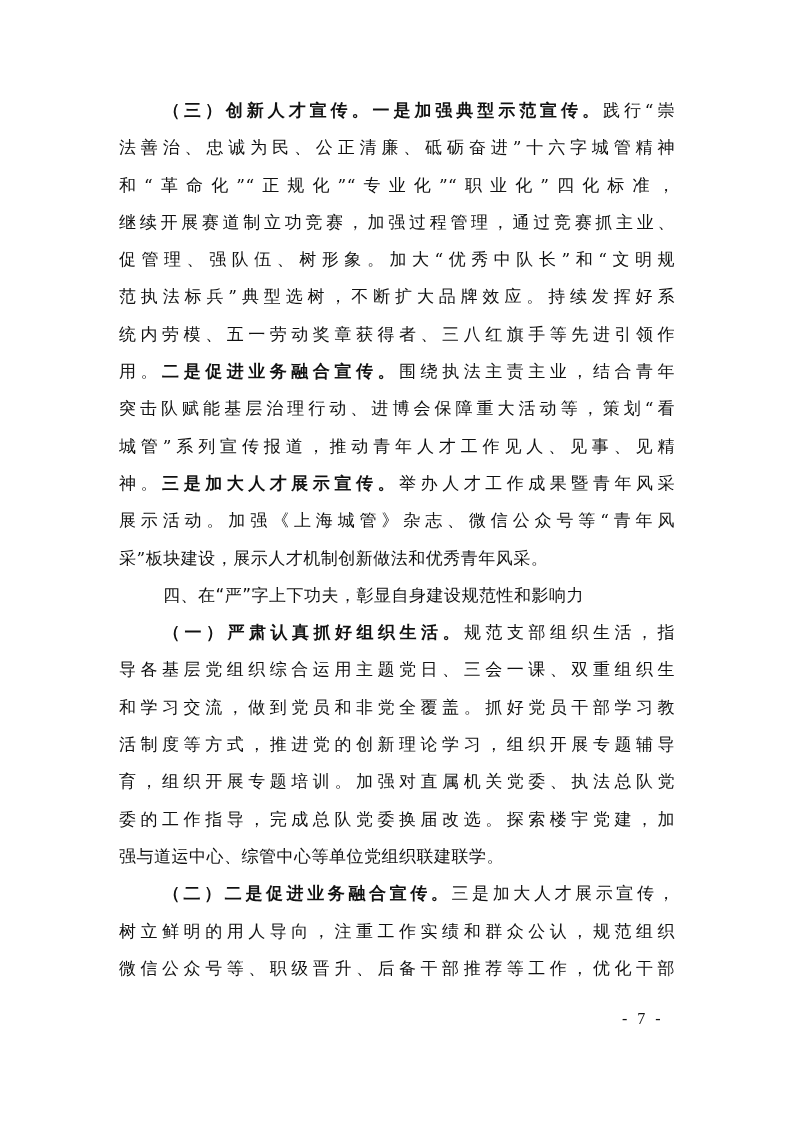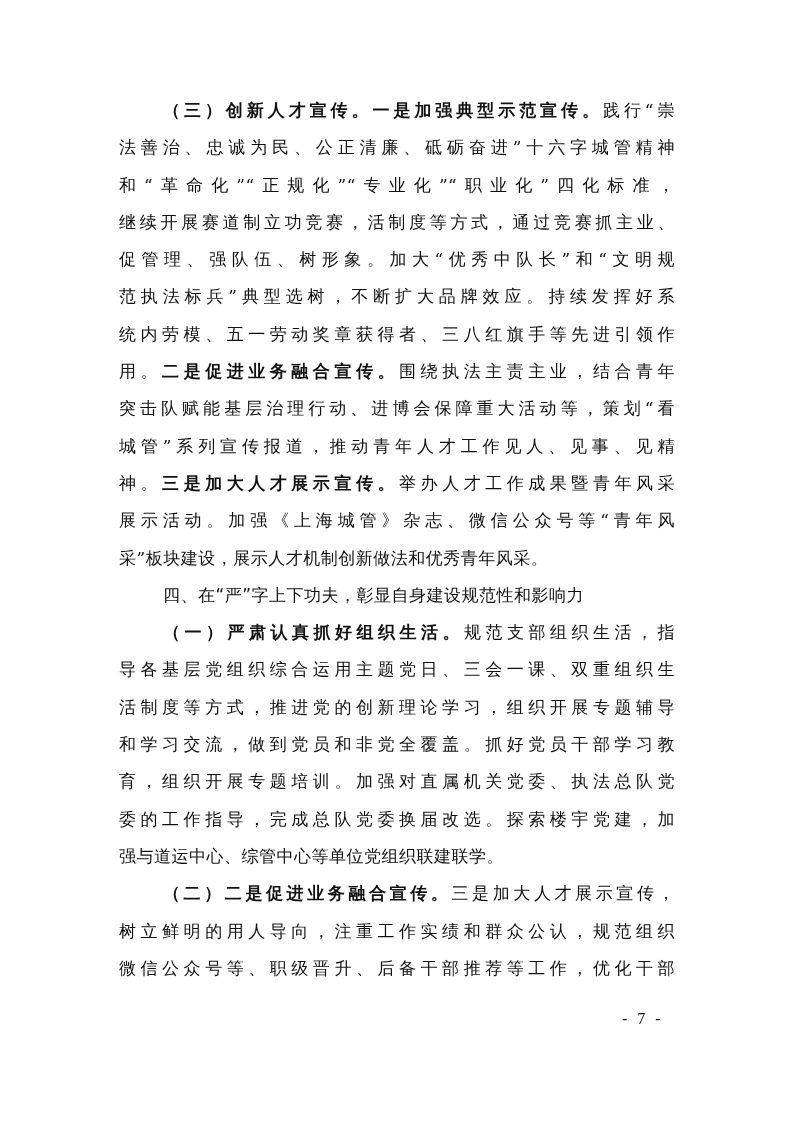--- a/index.html
+++ b/index.html
@@ -16,37 +16,37 @@
              font-family: "Liberation Serif", serif; letter-spacing: 3px; }
 </style>
 </head>
 <body>
 
 <div class="page">
 
   <div class="line indent"><span class="b">（三）创新人才宣传。一是加强典型示范宣传。</span><span>践行“崇</span></div>
   <div class="line">法善治、忠诚为民、公正清廉、砥砺奋进”十六字城管精神</div>
   <div class="line">和“革命化”“正规化”“专业化”“职业化”四化标准，</div>
-  <div class="line">继续开展赛道制立功竞赛，活制度等方式，通过竞赛抓主业、</div>
+  <div class="line">继续开展赛道制立功竞赛，加强过程管理，通过竞赛抓主业、</div>
   <div class="line">促管理、强队伍、树形象。加大“优秀中队长”和“文明规</div>
   <div class="line">范执法标兵”典型选树，不断扩大品牌效应。持续发挥好系</div>
   <div class="line">统内劳模、五一劳动奖章获得者、三八红旗手等先进引领作</div>
   <div class="line"><span>用。</span><span class="b">二是促进业务融合宣传。</span><span>围绕执法主责主业，结合青年</span></div>
   <div class="line">突击队赋能基层治理行动、进博会保障重大活动等，策划“看</div>
   <div class="line">城管”系列宣传报道，推动青年人才工作见人、见事、见精</div>
   <div class="line"><span>神。</span><span class="b">三是加大人才展示宣传。</span><span>举办人才工作成果暨青年风采</span></div>
   <div class="line">展示活动。加强《上海城管》杂志、微信公众号等“青年风</div>
   <div class="line last">采”板块建设，展示人才机制创新做法和优秀青年风采。</div>
 
   <div class="line indent h last">四、在“严”字上下功夫，彰显自身建设规范性和影响力</div>
 
   <div class="line indent"><span class="b">（一）严肃认真抓好组织生活。</span><span>规范支部组织生活，指</span></div>
   <div class="line">导各基层党组织综合运用主题党日、三会一课、双重组织生</div>
+  <div class="line">和学习交流，做到党员和非党全覆盖。抓好党员干部学习教</div>
   <div class="line">活制度等方式，推进党的创新理论学习，组织开展专题辅导</div>
-  <div class="line">和学习交流，做到党员和非党全覆盖。抓好党员干部学习教</div>
   <div class="line">育，组织开展专题培训。加强对直属机关党委、执法总队党</div>
   <div class="line">委的工作指导，完成总队党委换届改选。探索楼宇党建，加</div>
   <div class="line last">强与道运中心、综管中心等单位党组织联建联学。</div>
 
   <div class="line indent"><span class="b">（二）二是促进业务融合宣传。</span><span>三是加大人才展示宣传，</span></div>
   <div class="line">树立鲜明的用人导向，注重工作实绩和群众公认，规范组织</div>
   <div class="line">微信公众号等、职级晋升、后备干部推荐等工作，优化干部</div>
 </div>
 
 <div class="pagenum">- 7 -</div>

